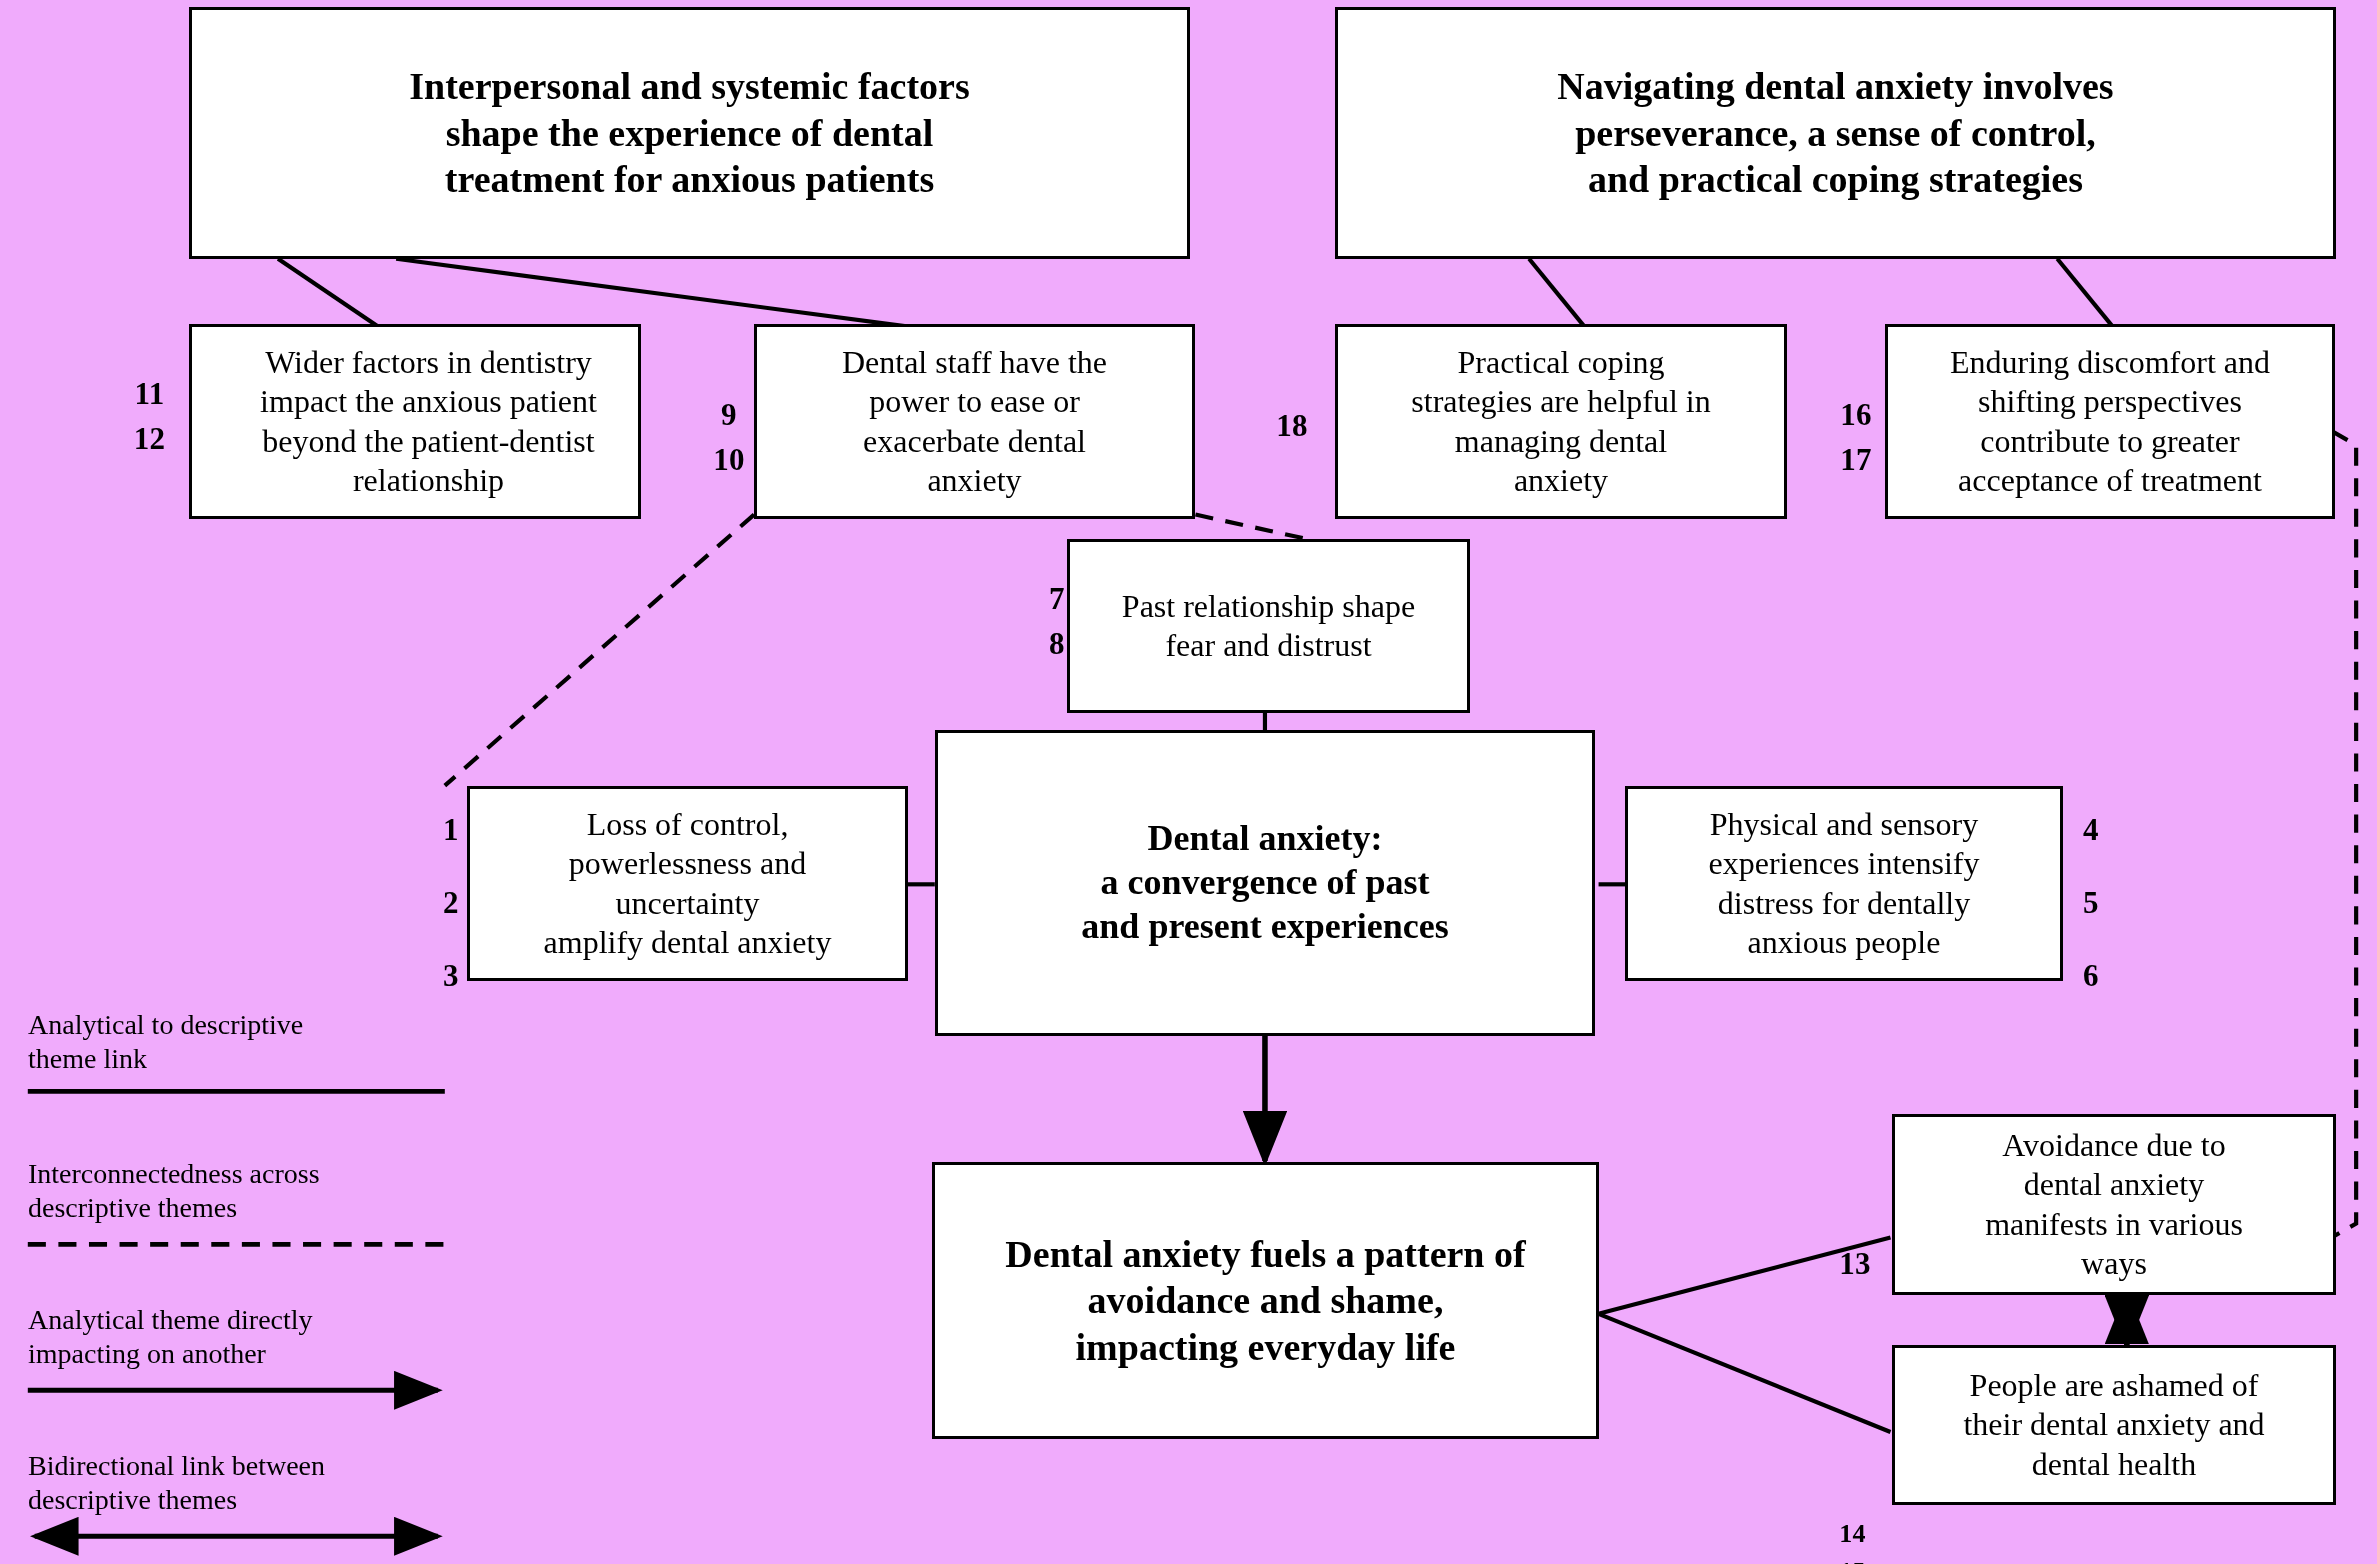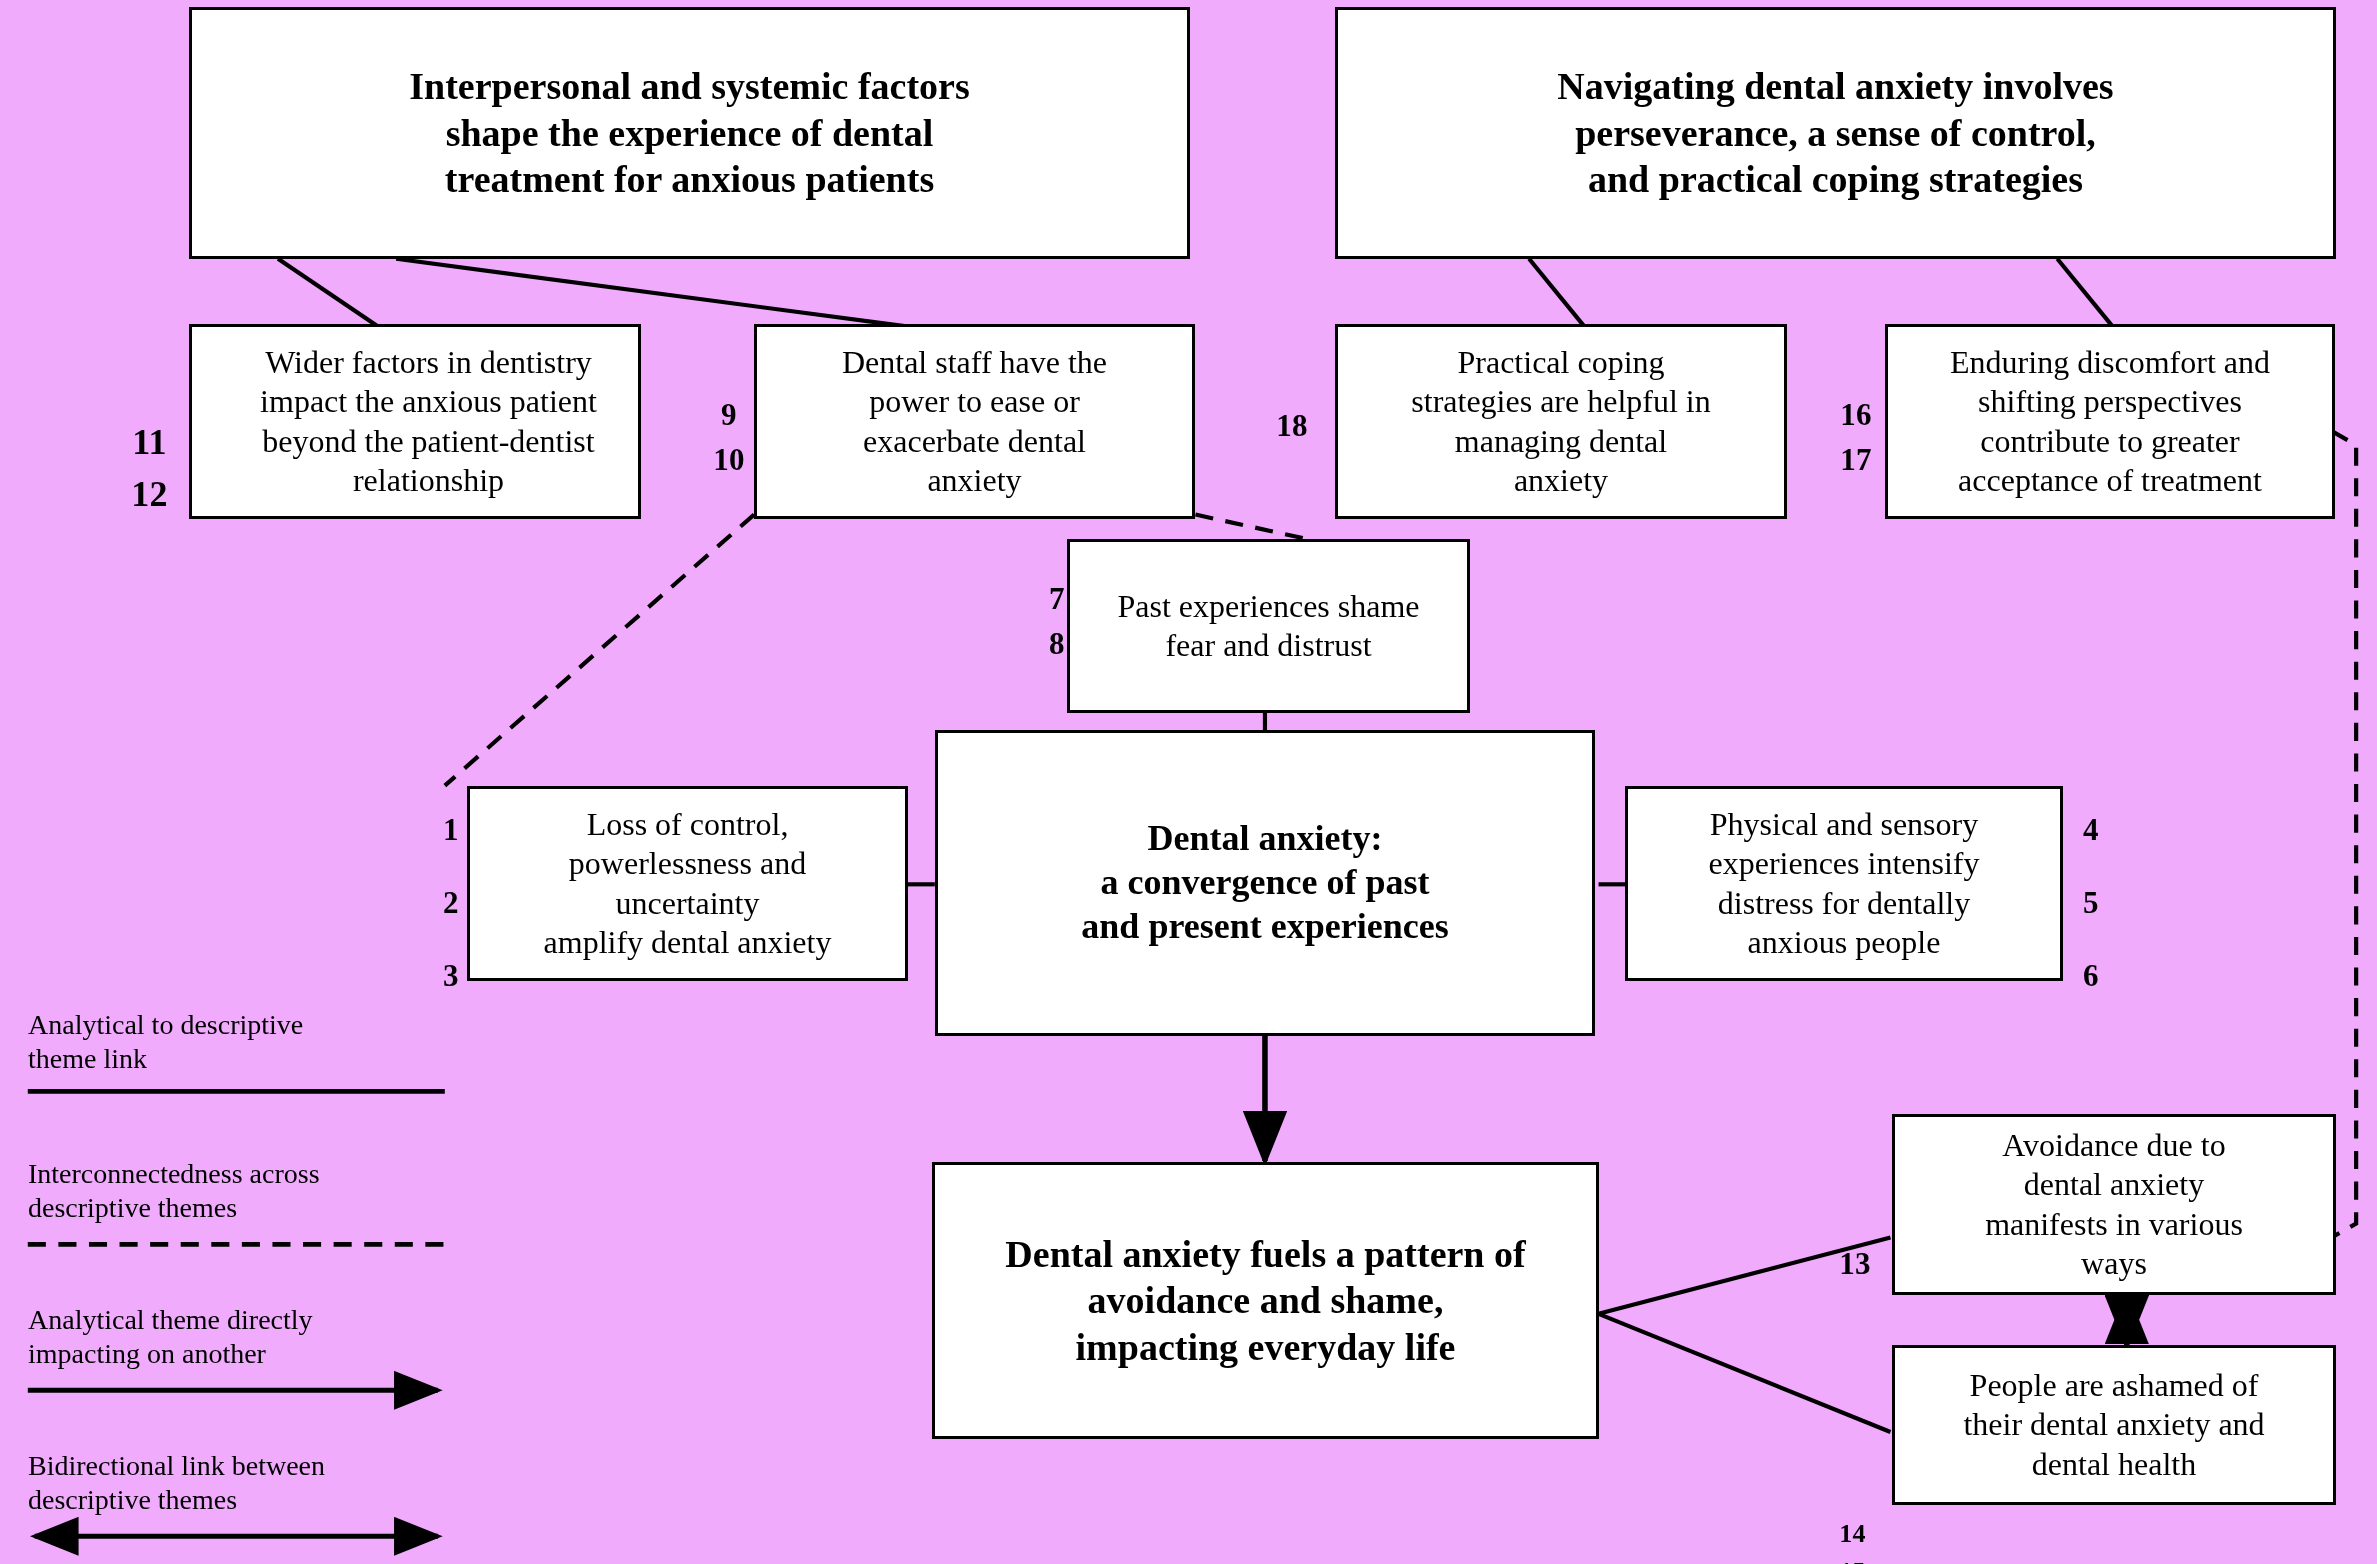--- a/index.html
+++ b/index.html
@@ -115,21 +115,21 @@
 shape the experience of dental
 treatment for anxious patients</span>
   </div>
 
   <div class="box bold" style="left:1335px; top:7px; width:1001px; height:252px; font-size:38px;">
     <span class="txt">Navigating dental anxiety involves
 perseverance, a sense of control,
 and practical coping strategies</span>
   </div>
 
-  <div class="num" style="left:118px; top:416px; width:63px; font-size:36px; line-height:1.45;">11
+  <div class="num" style="left:118px; top:372px; width:63px; font-size:31px; line-height:1.45;">11
 12</div>
   <div class="box" style="left:189px; top:324px; width:452px; height:195px; font-size:32px;padding-left:27px;">
     <span class="txt">Wider factors in dentistry
 impact the anxious patient
 beyond the patient-dentist
 relationship</span>
   </div>
 
   <div class="num" style="left:701px; top:393px; width:56px; font-size:31px; line-height:1.45;">9
 10</div>
@@ -153,21 +153,21 @@
   <div class="box" style="left:1885px; top:324px; width:450px; height:195px; font-size:32px;">
     <span class="txt">Enduring discomfort and
 shifting perspectives
 contribute to greater
 acceptance of treatment</span>
   </div>
 
   <div class="num" style="left:1029px; top:577px; width:56px; font-size:31px; line-height:1.45;">7
 8</div>
   <div class="box" style="left:1067px; top:539px; width:403px; height:174px; font-size:32px;">
-    <span class="txt">Past experiences shame
+    <span class="txt">Past relationship shape
 fear and distrust</span>
   </div>
 
   <div class="box bold" style="left:935px; top:730px; width:660px; height:306px; font-size:36px;">
     <span class="txt">Dental anxiety:
 a convergence of past
 and present experiences</span>
   </div>
 
   <div class="num" style="left:430px; top:812px; width:42px; font-size:31px; line-height:1.18;">1

